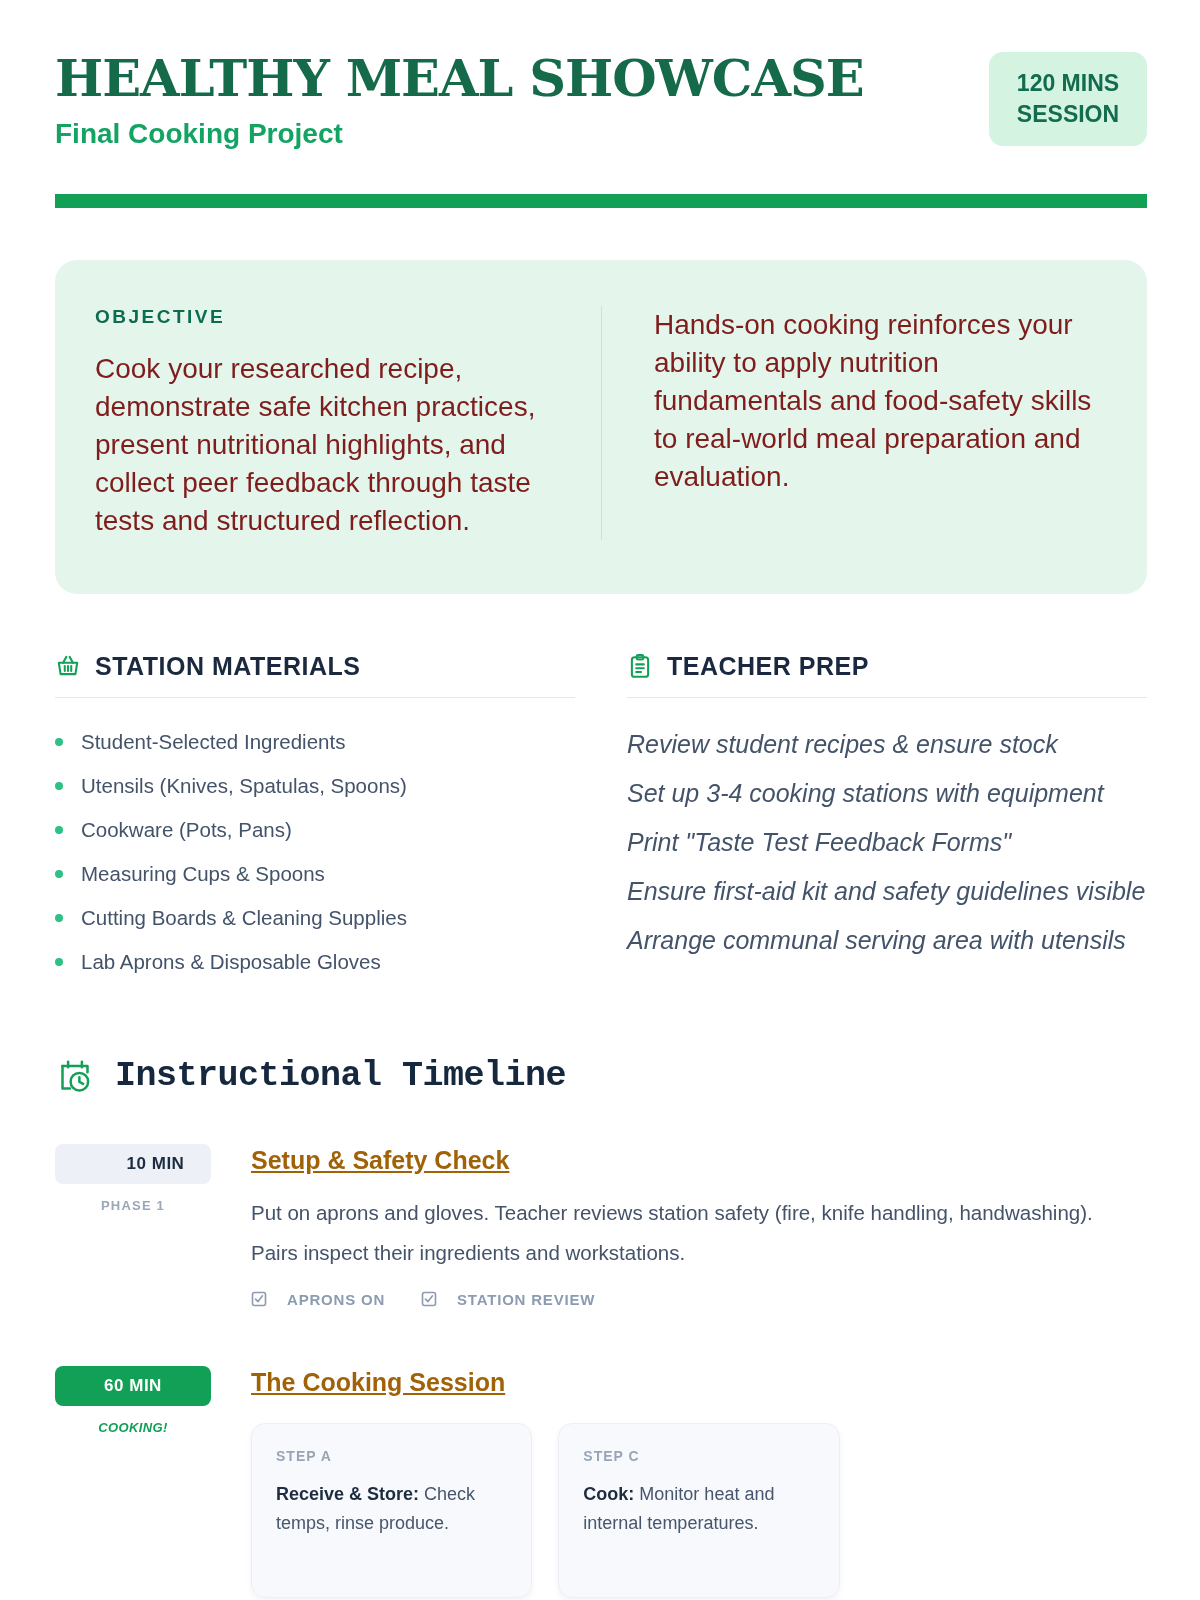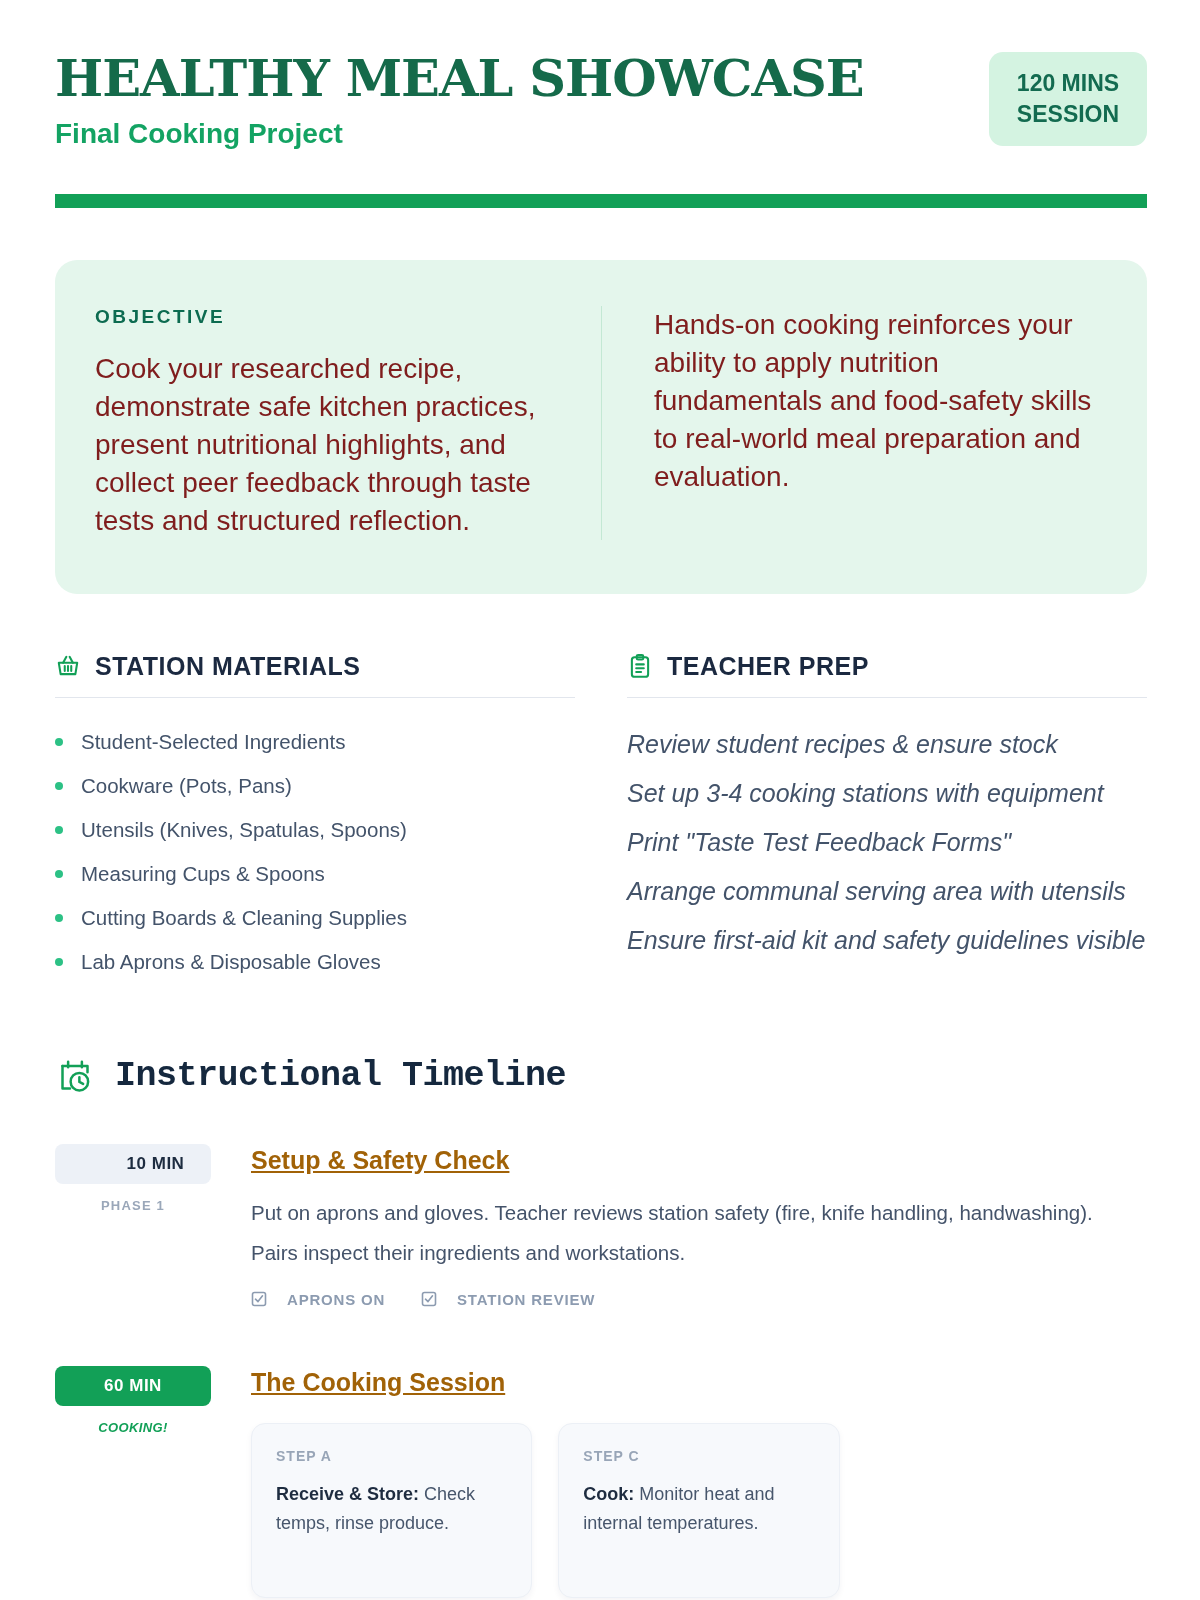--- a/index.html
+++ b/index.html
@@ -124,25 +124,25 @@
         <h2>STATION MATERIALS</h2>
       </div>
       <hr class="sec-rule">
       <ul class="plain">
         <li>
             <span class="dot"></span>
             <span>Student-Selected Ingredients</span>
           </li>
         <li>
             <span class="dot"></span>
+            <span>Utensils (Knives, Spatulas, Spoons)</span>
+          </li>
+        <li>
+            <span class="dot"></span>
             <span>Cookware (Pots, Pans)</span>
-          </li>
-        <li>
-            <span class="dot"></span>
-            <span>Utensils (Knives, Spatulas, Spoons)</span>
           </li>
         <li>
             <span class="dot"></span>
             <span>Measuring Cups &amp; Spoons</span>
           </li>
         <li>
             <span class="dot"></span>
             <span>Cutting Boards &amp; Cleaning Supplies</span>
           </li>
         <li>
@@ -158,22 +158,22 @@
           <rect x="9" y="1.8" width="6" height="4.2" rx="1.2"></rect>
           <path d="M8.5 10.5 H15.5 M8.5 14 H15.5 M8.5 17.5 H13"></path>
         </svg>
         <h2>TEACHER PREP</h2>
       </div>
       <hr class="sec-rule">
       <ul class="prep">
         <li>Review student recipes &amp; ensure stock</li>
         <li>Set up 3-4 cooking stations with equipment</li>
         <li>Print "Taste Test Feedback Forms"</li>
+        <li>Ensure first-aid kit and safety guidelines visible</li>
         <li>Arrange communal serving area with utensils</li>
-        <li>Ensure first-aid kit and safety guidelines visible</li>
       </ul>
     </div>
   </section>
 
   <section class="timeline">
     <div class="tl-head">
       <svg class="icon" width="40" height="40" viewBox="0 0 32 32" fill="none" stroke="#12a057" stroke-width="2" stroke-linecap="round" stroke-linejoin="round">
         <path d="M6 8 H26 V13"></path>
         <path d="M6 8 V26 H12"></path>
         <path d="M10.5 4.5 V9 M21.5 4.5 V9"></path>

